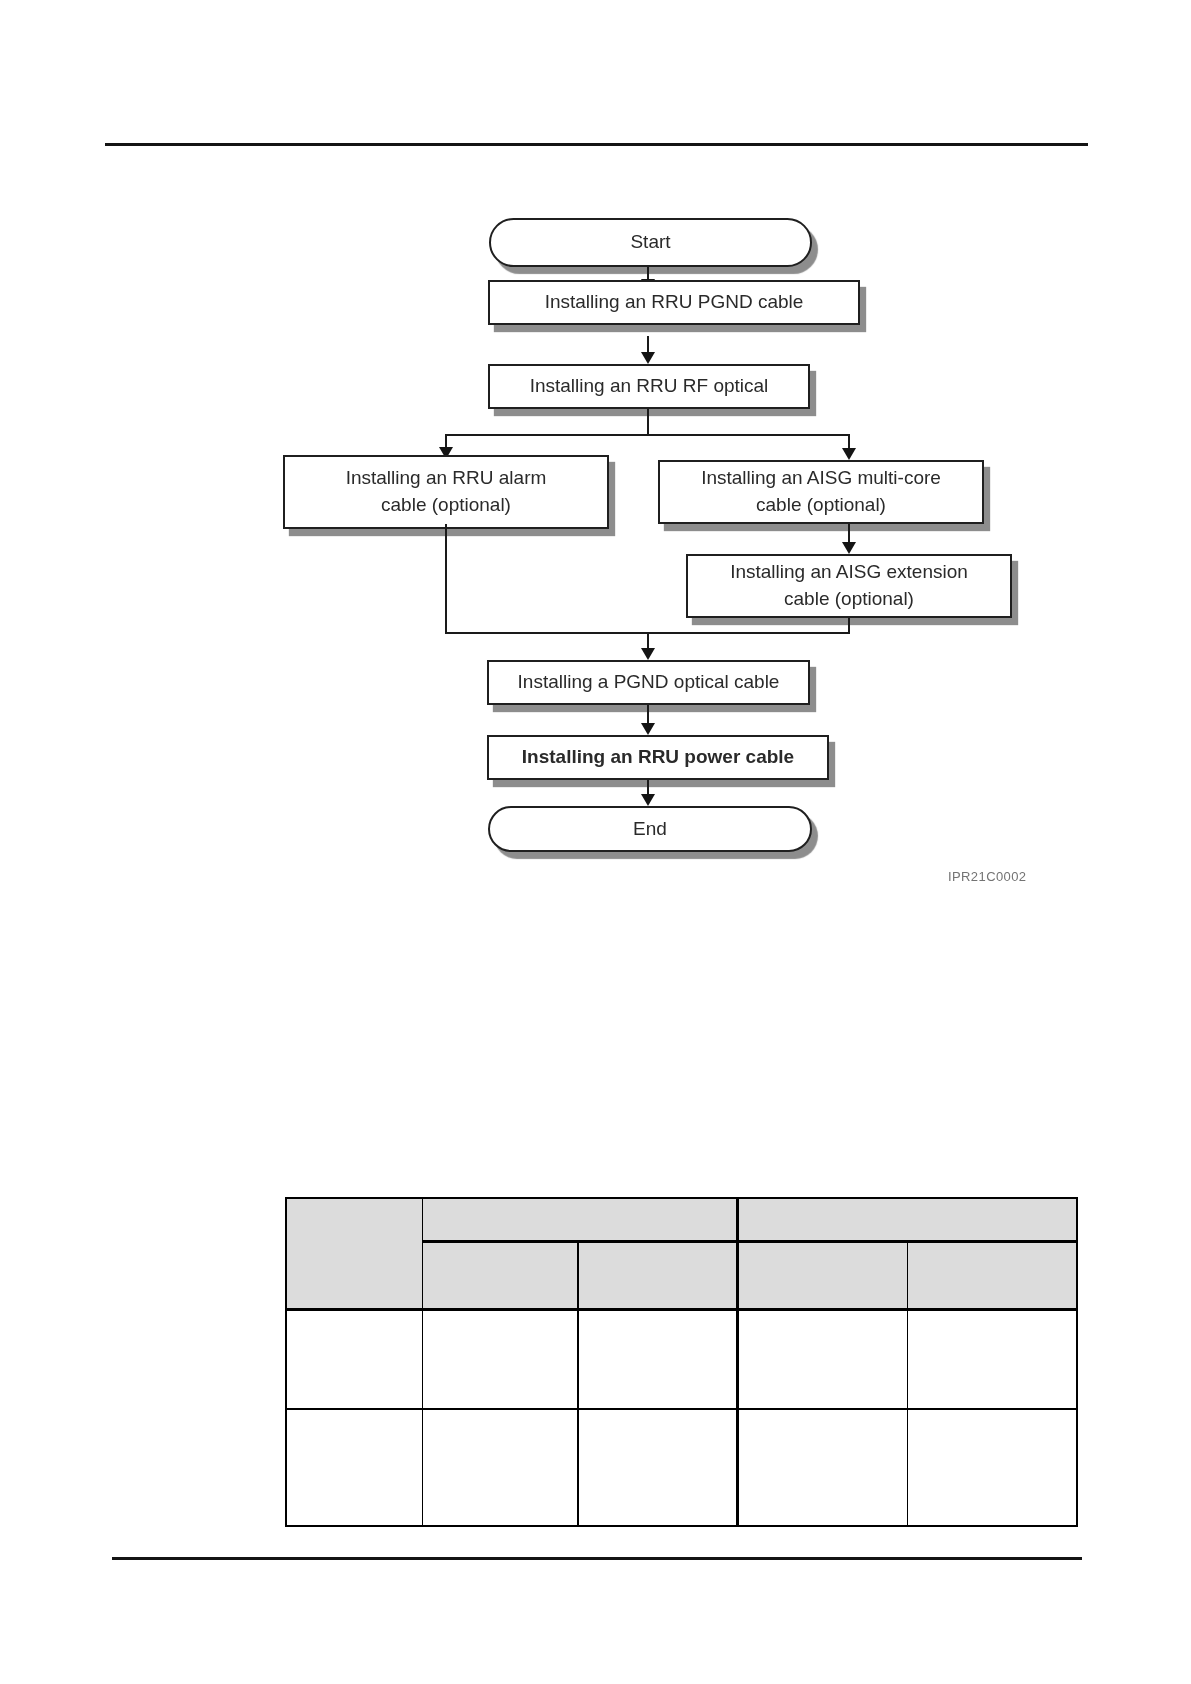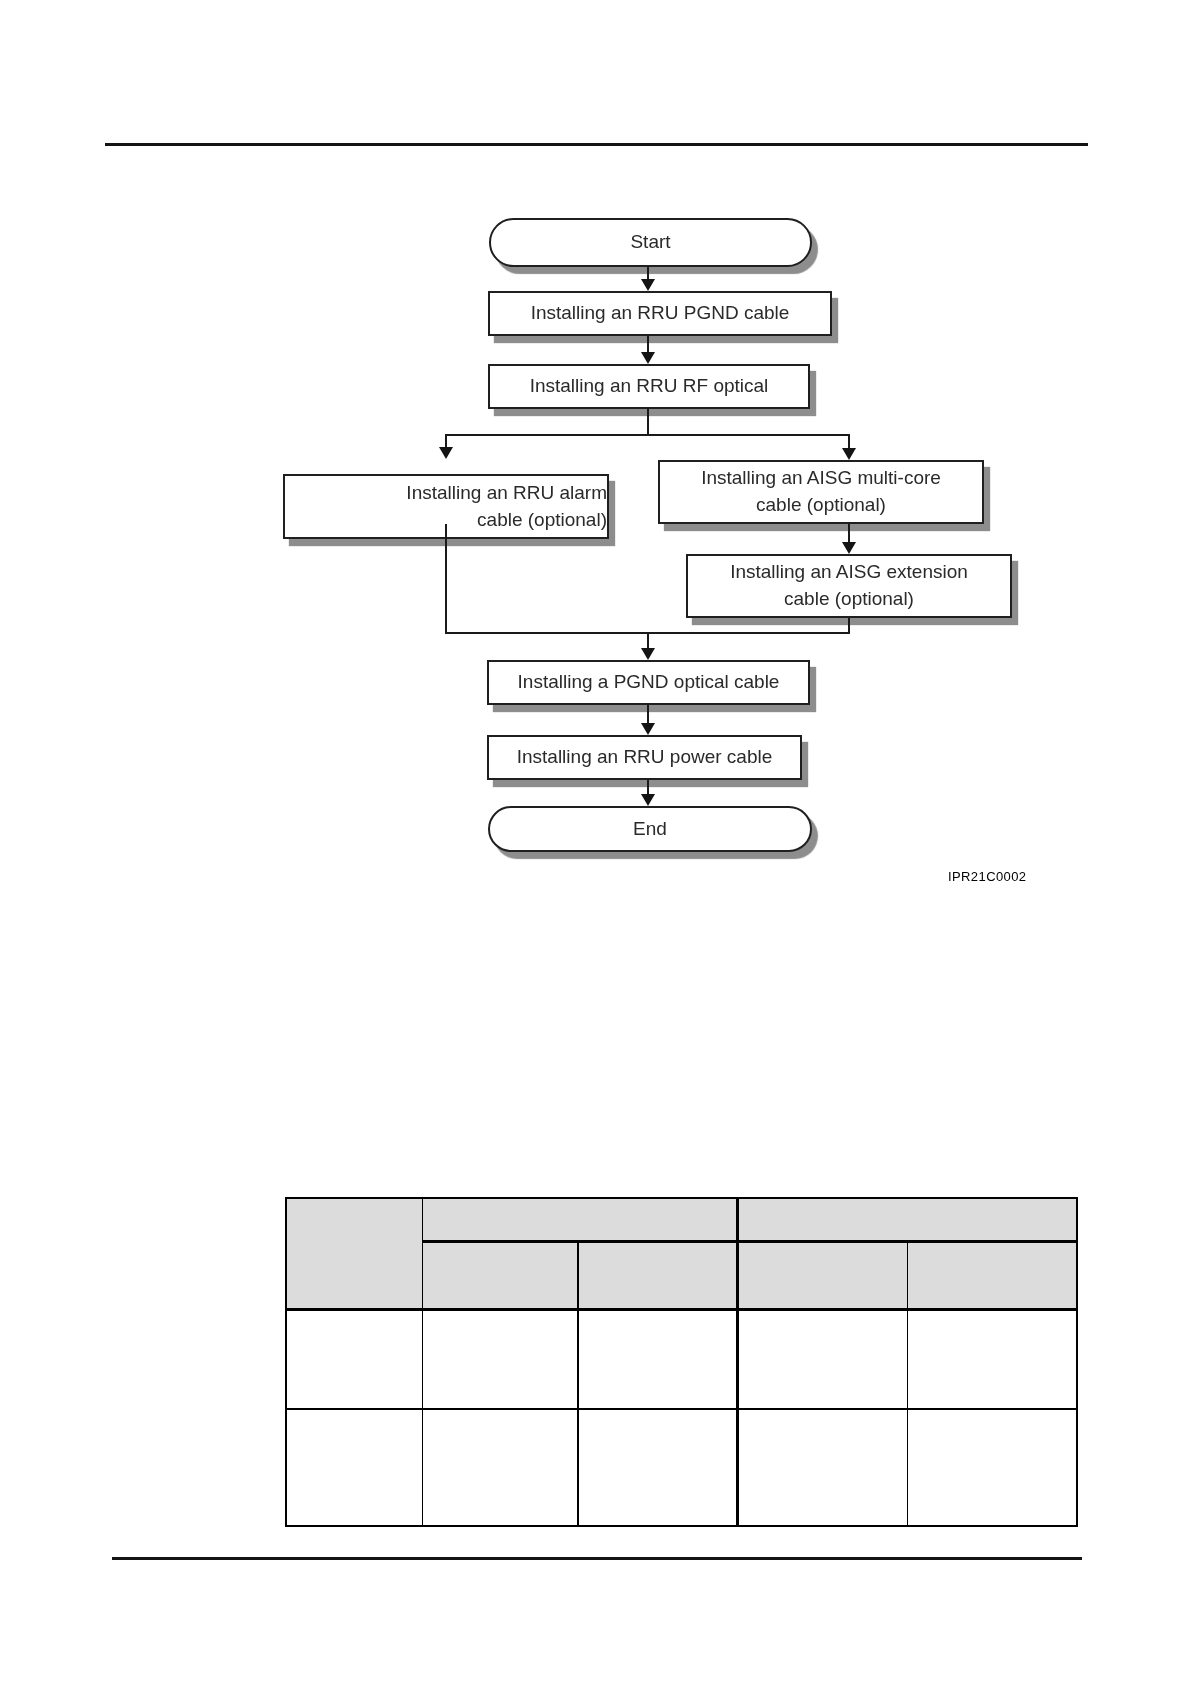--- a/index.html
+++ b/index.html
@@ -13,21 +13,21 @@
     display:flex;flex-direction:column;align-items:center;justify-content:center;
     text-align:center;font-size:19px;color:#2a2a2a;line-height:1.42;
     box-shadow:6px 7px 1px #8d8d8d;
   }
   .terminator{border-radius:26px;}
   .ln{white-space:nowrap;}
   .vl{position:absolute;width:2px;background:#1a1a1a;}
   .hl{position:absolute;height:2px;background:#1a1a1a;}
   .arr{position:absolute;width:0;height:0;border-left:7px solid transparent;
        border-right:7px solid transparent;border-top:12px solid #141414;}
-  .figcode{position:absolute;left:948px;top:857px;font-size:13px;color:#000000;letter-spacing:.4px;}
+  .figcode{position:absolute;left:948px;top:857px;font-size:13px;color:#737373;letter-spacing:.4px;}
   table.tbl{
     position:absolute;left:285px;top:1185px;width:791px;
     border-collapse:collapse;table-layout:fixed;border:2px solid #000;
   }
   .tbl td{border:1px solid #000;padding:0;font-size:14px;color:#2a2a2a;}
   .tbl .h{background:#dcdcdc;}
   .tbl .bb3{border-bottom:3px solid #000;}
   .tbl .bb2{border-bottom:2px solid #000;}
   .tbl .br3{border-right:3px solid #000;}
   .tbl .br2{border-right:2px solid #000;}
@@ -45,41 +45,41 @@
 
   <div>
 
     <div class="node terminator" style="left:489px;top:206px;width:323px;height:49px;">
       <div class="ln">Start</div>
     </div>
 
     <div class="vl" style="left:647px;top:255px;height:14px;"></div>
     <div class="arr" style="left:641px;top:267px;"></div>
 
-    <div class="node" style="left:488px;top:279px;width:344px;height:45px;">
+    <div class="node" style="left:488px;top:268px;width:372px;height:45px;">
       <div class="ln">Installing an RRU PGND cable</div>
     </div>
 
     <div class="vl" style="left:647px;top:324px;height:17px;"></div>
     <div class="arr" style="left:641px;top:340px;"></div>
 
     <div class="node" style="left:488px;top:352px;width:322px;height:45px;">
       <div class="ln">Installing an RRU RF optical</div>
     </div>
 
     <div class="vl" style="left:647px;top:397px;height:26px;"></div>
     <div class="hl" style="left:445px;top:422px;width:405px;"></div>
 
     <div class="vl" style="left:445px;top:422px;height:14px;"></div>
     <div class="arr" style="left:439px;top:435px;"></div>
 
     <div class="vl" style="left:848px;top:422px;height:15px;"></div>
     <div class="arr" style="left:842px;top:436px;"></div>
 
-    <div class="node" style="left:283px;top:462px;width:326px;height:65px;align-items:flex-end;">
+    <div class="node" style="left:283px;top:443px;width:326px;height:74px;">
       <div class="ln">Installing an RRU alarm</div>
       <div class="ln">cable (optional)</div>
     </div>
 
     <div class="node" style="left:658px;top:448px;width:326px;height:64px;">
       <div class="ln">Installing an AISG multi-core</div>
       <div class="ln">cable (optional)</div>
     </div>
 
     <div class="vl" style="left:848px;top:512px;height:19px;"></div>
@@ -97,21 +97,21 @@
     <div class="vl" style="left:647px;top:620px;height:17px;"></div>
     <div class="arr" style="left:641px;top:636px;"></div>
 
     <div class="node" style="left:487px;top:648px;width:323px;height:45px;">
       <div class="ln">Installing a PGND optical cable</div>
     </div>
 
     <div class="vl" style="left:647px;top:693px;height:19px;"></div>
     <div class="arr" style="left:641px;top:711px;"></div>
 
-    <div class="node" style="left:487px;top:723px;width:315px;height:45px;">
+    <div class="node" style="left:487px;top:723px;width:342px;height:45px;font-weight:bold;">
       <div class="ln">Installing an RRU power cable</div>
     </div>
 
     <div class="vl" style="left:647px;top:768px;height:15px;"></div>
     <div class="arr" style="left:641px;top:782px;"></div>
 
     <div class="node terminator" style="left:488px;top:794px;width:324px;height:46px;border-radius:24px;">
       <div class="ln">End</div>
     </div>
 

